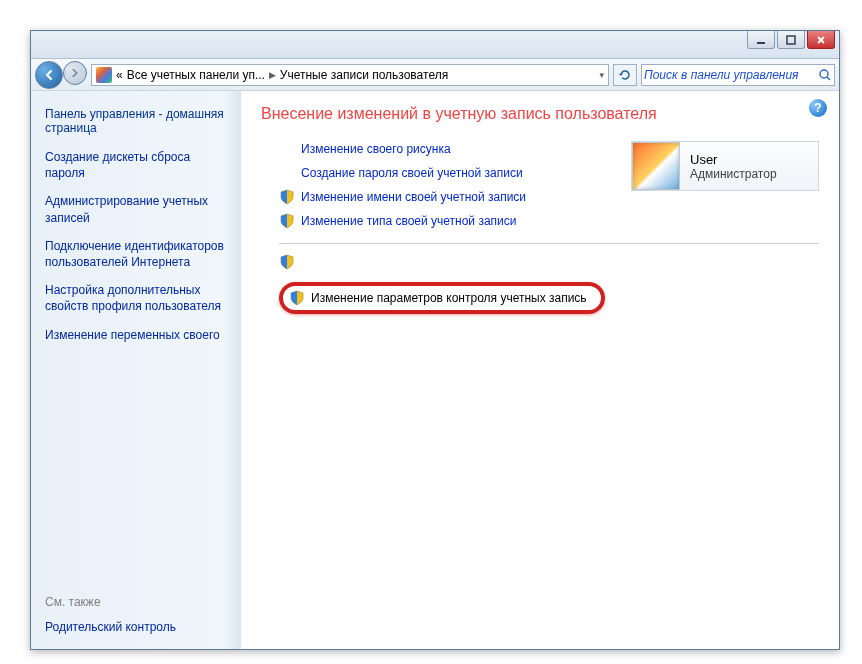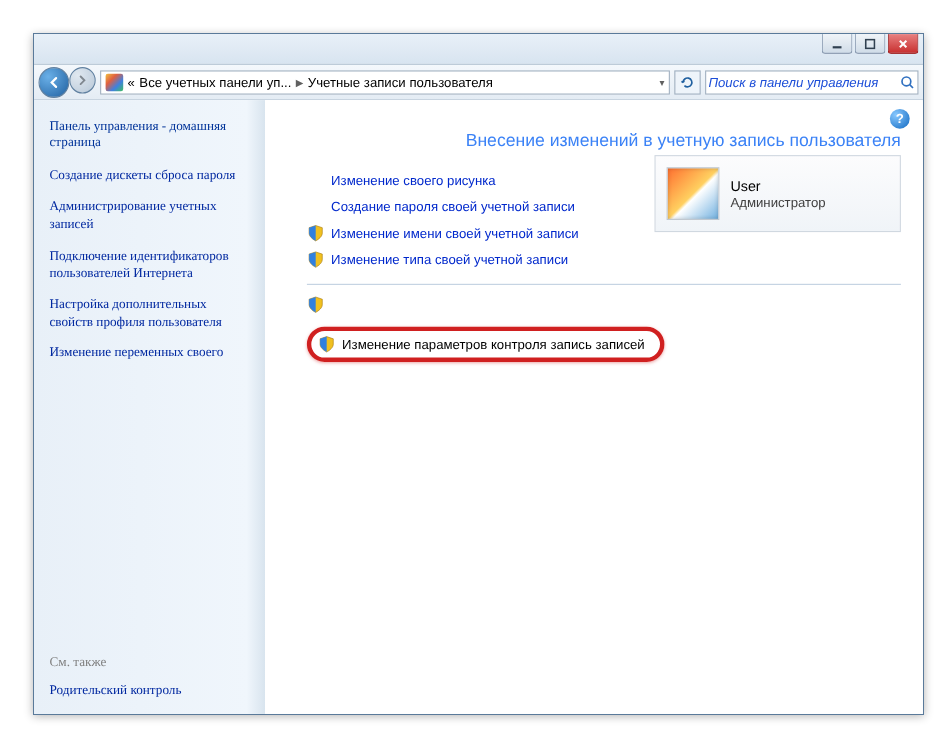--- a/index.html
+++ b/index.html
@@ -108,21 +108,20 @@
     display: flex;
     height: calc(100% - 60px);
   }
   .sidebar {
     width: 210px;
     background: linear-gradient(to right, #e8f0f8 0%, #f0f6fc 92%, #d8e4ee 100%);
     padding: 16px 14px 10px 14px;
     display: flex;
     flex-direction: column;
     font-size: 12px;
-    font-family: Liberation Serif, serif;
   }
   .sidebar .home {
     color: #003399;
     margin-bottom: 14px;
     cursor: pointer;
   }
   .sidebar .link {
     color: #0028a0;
     margin-bottom: 12px;
     cursor: pointer;
@@ -138,25 +137,24 @@
   }
   .help-icon {
     position: absolute; right: 12px; top: 8px;
     width: 18px; height: 18px; border-radius: 50%;
     background: radial-gradient(circle at 30% 30%, #88c8ff, #1068c0);
     color: #fff; font-weight: bold; font-size: 12px;
     display: flex; align-items: center; justify-content: center;
     cursor: pointer;
   }
   .heading {
-    color: #3b82f6;
+    color: #ef4444;
     font-size: 16px;
-    margin: 15px 0 18px 0;
+    margin: 0 0 18px 0;
     font-weight: normal;
-    text-align: right;
   }
   .tasks { margin-left: 18px; }
   .task {
     display: flex; align-items: center; gap: 6px;
     margin-bottom: 8px;
   }
   .task a {
     color: #0028cc;
     text-decoration: none;
     cursor: pointer;
@@ -172,24 +170,23 @@
     padding: 4px 14px 4px 6px;
     display: inline-flex;
     align-items: center;
     gap: 6px;
     box-shadow: 0 1px 3px rgba(208,32,32,0.4);
     margin-top: 4px;
   }
   .userbox {
     position: absolute;
     right: 20px; top: 50px;
-    width: 224px;
+    width: 188px;
     border: 1px solid #d0d8e0;
     background: linear-gradient(to bottom, #fcfcfd, #f0f4f8);
-    padding: 10px;
     display: flex;
     gap: 10px;
     align-items: center;
   }
   .avatar {
     width: 48px; height: 48px;
     border: 1px solid #c0c8d0;
     background: linear-gradient(135deg, #ff7030 0%, #ffd060 50%, #ffffff 55%, #70b0e0 100%);
     box-shadow: inset 0 0 4px rgba(0,0,0,0.2);
   }
@@ -306,21 +303,21 @@
               <path d="M8 1 L14 3 V8 C14 12 8 15 8 15 C8 15 2 12 2 8 V3 Z" fill="#f0c020" stroke="#a07000" stroke-width="0.5"></path>
               <path d="M8 1 L8 15 C8 15 2 12 2 8 V3 Z" fill="#3080e0"></path>
             </svg>
         </div>
 
         <div class="highlight-box">
           <svg class="shield" viewBox="0 0 16 16">
               <path d="M8 1 L14 3 V8 C14 12 8 15 8 15 C8 15 2 12 2 8 V3 Z" fill="#f0c020" stroke="#a07000" stroke-width="0.5"></path>
               <path d="M8 1 L8 15 C8 15 2 12 2 8 V3 Z" fill="#3080e0"></path>
             </svg>
-          <a>Изменение параметров контроля запись записей</a>
+          <a>Изменение параметров контроля учетных запись</a>
         </div>
       </div>
 
       <div class="userbox">
         <div class="avatar"></div>
         <div class="userinfo">
           <div class="uname">User</div>
           <div class="urole">Администратор</div>
         </div>
       </div>

